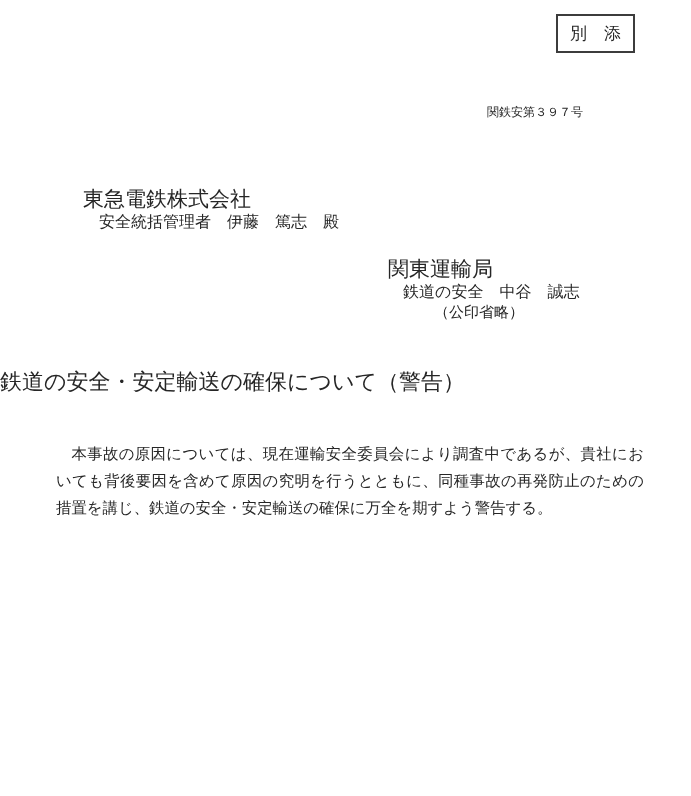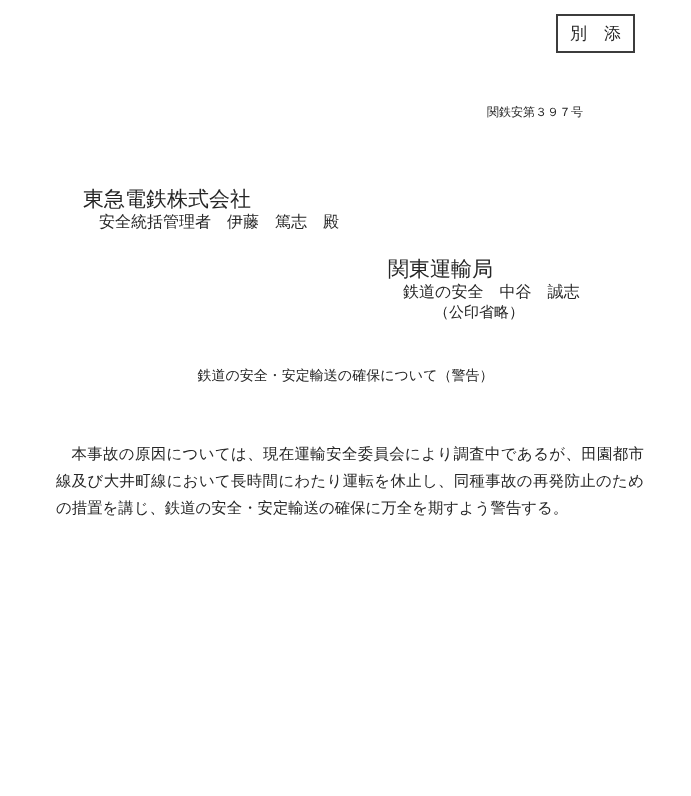--- a/index.html
+++ b/index.html
@@ -79,22 +79,21 @@
     top: 303px;
     font-size: 15px;
     white-space: pre;
     margin-left: 24px;
   }
   .doc-title {
     position: absolute;
     left: 0;
     top: 367px;
     width: 100%;
-    text-align: center;
-    font-size: 14px;
+    font-size: 22px;
     font-family: Liberation Mono, monospace;
   }
   .body-text {
     position: absolute;
     left: 56px;
     top: 440px;
     width: 588px;
     font-size: 15.4px;
     line-height: 27px;
     text-align: justify;
@@ -118,16 +117,16 @@
   <div class="recipient-company">東急電鉄株式会社</div>
   <div class="recipient-person">安全統括管理者　伊藤　篤志　殿</div>
 
   <div class="sender-org">関東運輸局</div>
   <div class="sender-person">鉄道の安全　中谷　誠志</div>
   <div class="seal-note">（公印省略）</div>
 
   <div class="doc-title">鉄道の安全・安定輸送の確保について（警告）</div>
 
   <div class="body-text">
-    <p>本事故の原因については、現在運輸安全委員会により調査中であるが、田園都市線及び大井町線において長時間にわたり運転を休止し、同種事故の再発防止のための措置を講じ、鉄道の安全・安定輸送の確保に万全を期すよう警告する。</p>
+    <p>本事故の原因については、現在運輸安全委員会により調査中であるが、貴社においても背後要因を含めて原因の究明を行うとともに、同種事故の再発防止のための措置を講じ、鉄道の安全・安定輸送の確保に万全を期すよう警告する。</p>
   </div>
 
 </div>
 
 </body></html>

